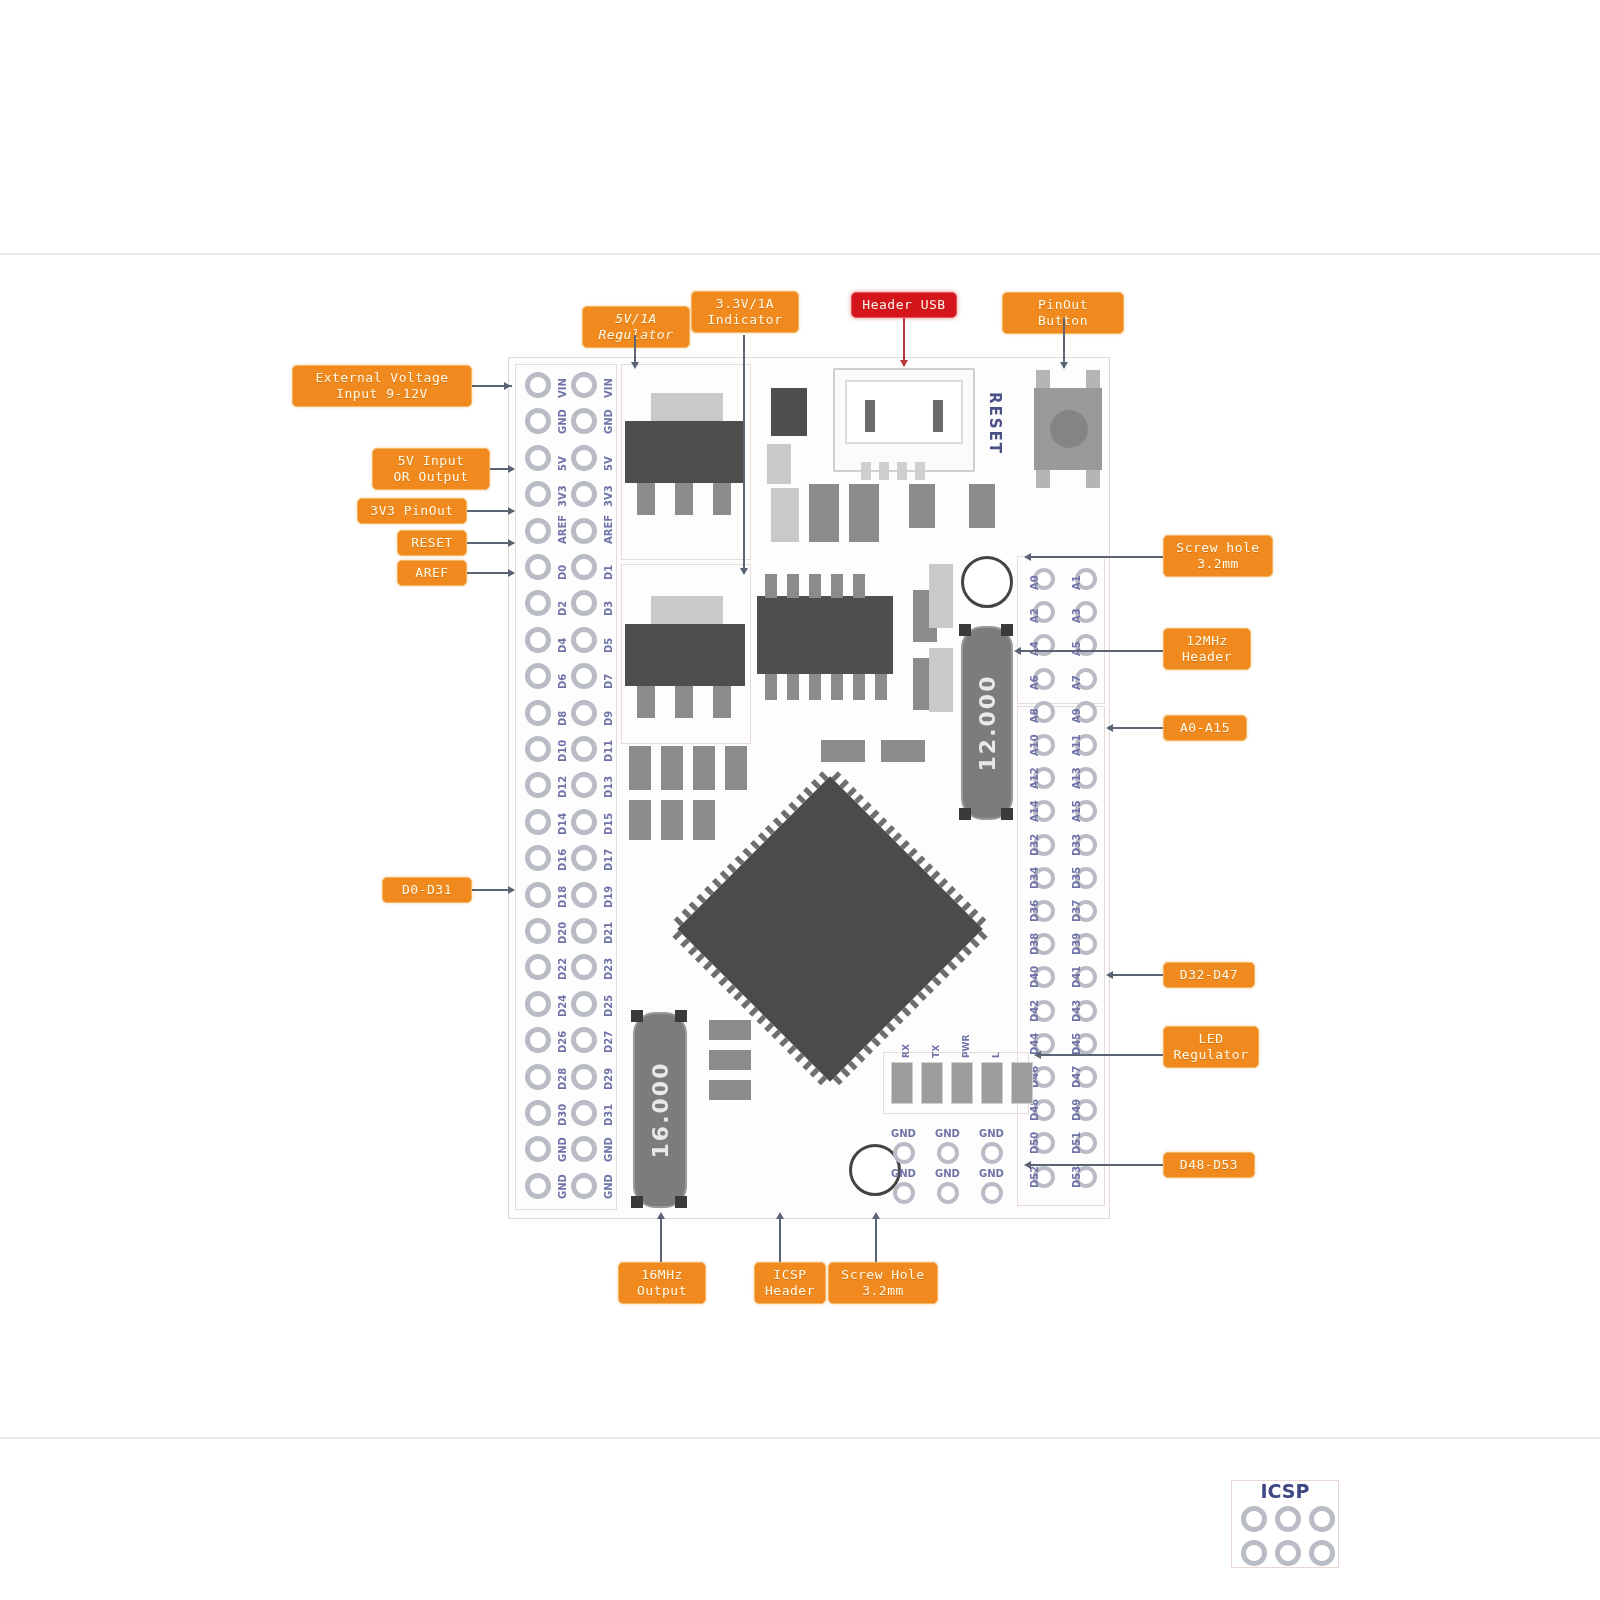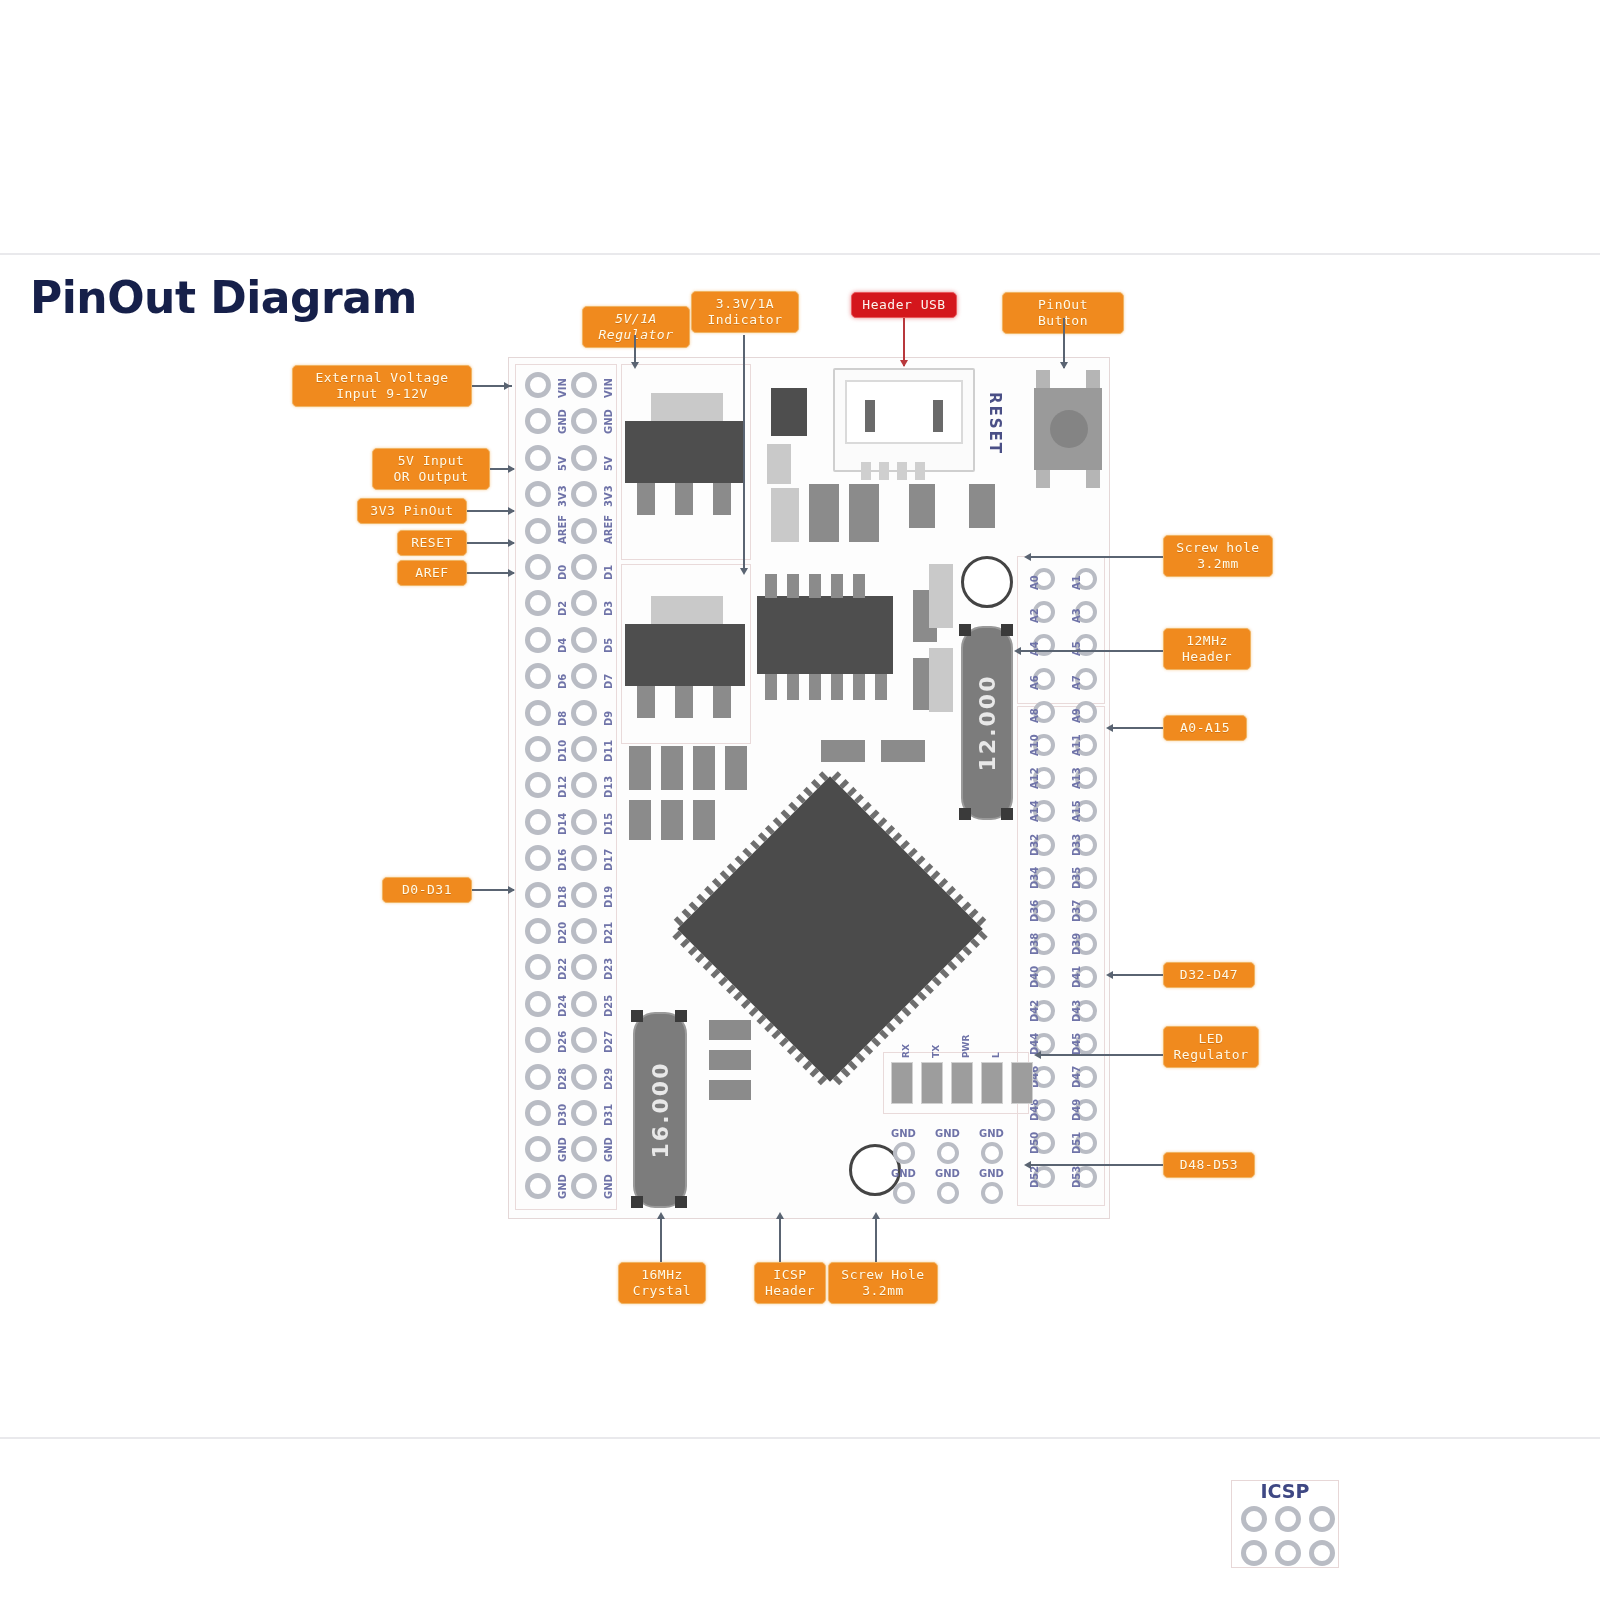--- a/index.html
+++ b/index.html
@@ -111,21 +111,20 @@
     transform:rotate(90deg);transform-origin:left top;}
 </style>
 </head>
 <body>
 
 <div id="root">
 
   <div class="divider" id="div-top"></div>
   <div class="divider" id="div-bot"></div>
 
-  <div id="page-title">PinOut Diagram</div>
 
   <div id="pcb">
 
     <div class="silk-box" style="left:6px;top:6px;width:102px;height:846px;"></div>
 
     <div class="silk-box" style="left:508px;top:198px;width:88px;height:148px;"></div>
     <div class="silk-box" style="left:508px;top:348px;width:88px;height:500px;"></div>
 
     <div class="silk-box" style="left:112px;top:6px;width:130px;height:196px;"></div>
     <div class="silk-box" style="left:112px;top:206px;width:130px;height:180px;"></div>
@@ -584,21 +583,21 @@
   <div class="lbl" style="left:1163px;top:1026px;width:96px;">LED
 Regulator</div>
   <div class="leader h" style="left:1040px;top:1054px;width:123px;"></div>
   <div class="arrow-l" style="left:1034px;top:1051px;"></div>
 
   <div class="lbl" style="left:1163px;top:1152px;width:92px;">D48-D53</div>
   <div class="leader h" style="left:1030px;top:1164px;width:133px;"></div>
   <div class="arrow-l" style="left:1024px;top:1161px;"></div>
 
   <div class="lbl" style="left:618px;top:1262px;width:88px;">16MHz
-Crystal</div>
+Output</div>
   <div class="leader v" style="left:660px;top:1216px;height:46px;"></div>
   <div class="arrow-u" style="left:657px;top:1212px;"></div>
 
   <div class="lbl" style="left:754px;top:1262px;width:72px;">ICSP
 Header</div>
   <div class="leader v" style="left:779px;top:1216px;height:46px;"></div>
   <div class="arrow-u" style="left:776px;top:1212px;"></div>
 
   <div class="lbl" style="left:828px;top:1262px;width:110px;">Screw Hole
 3.2mm</div>

